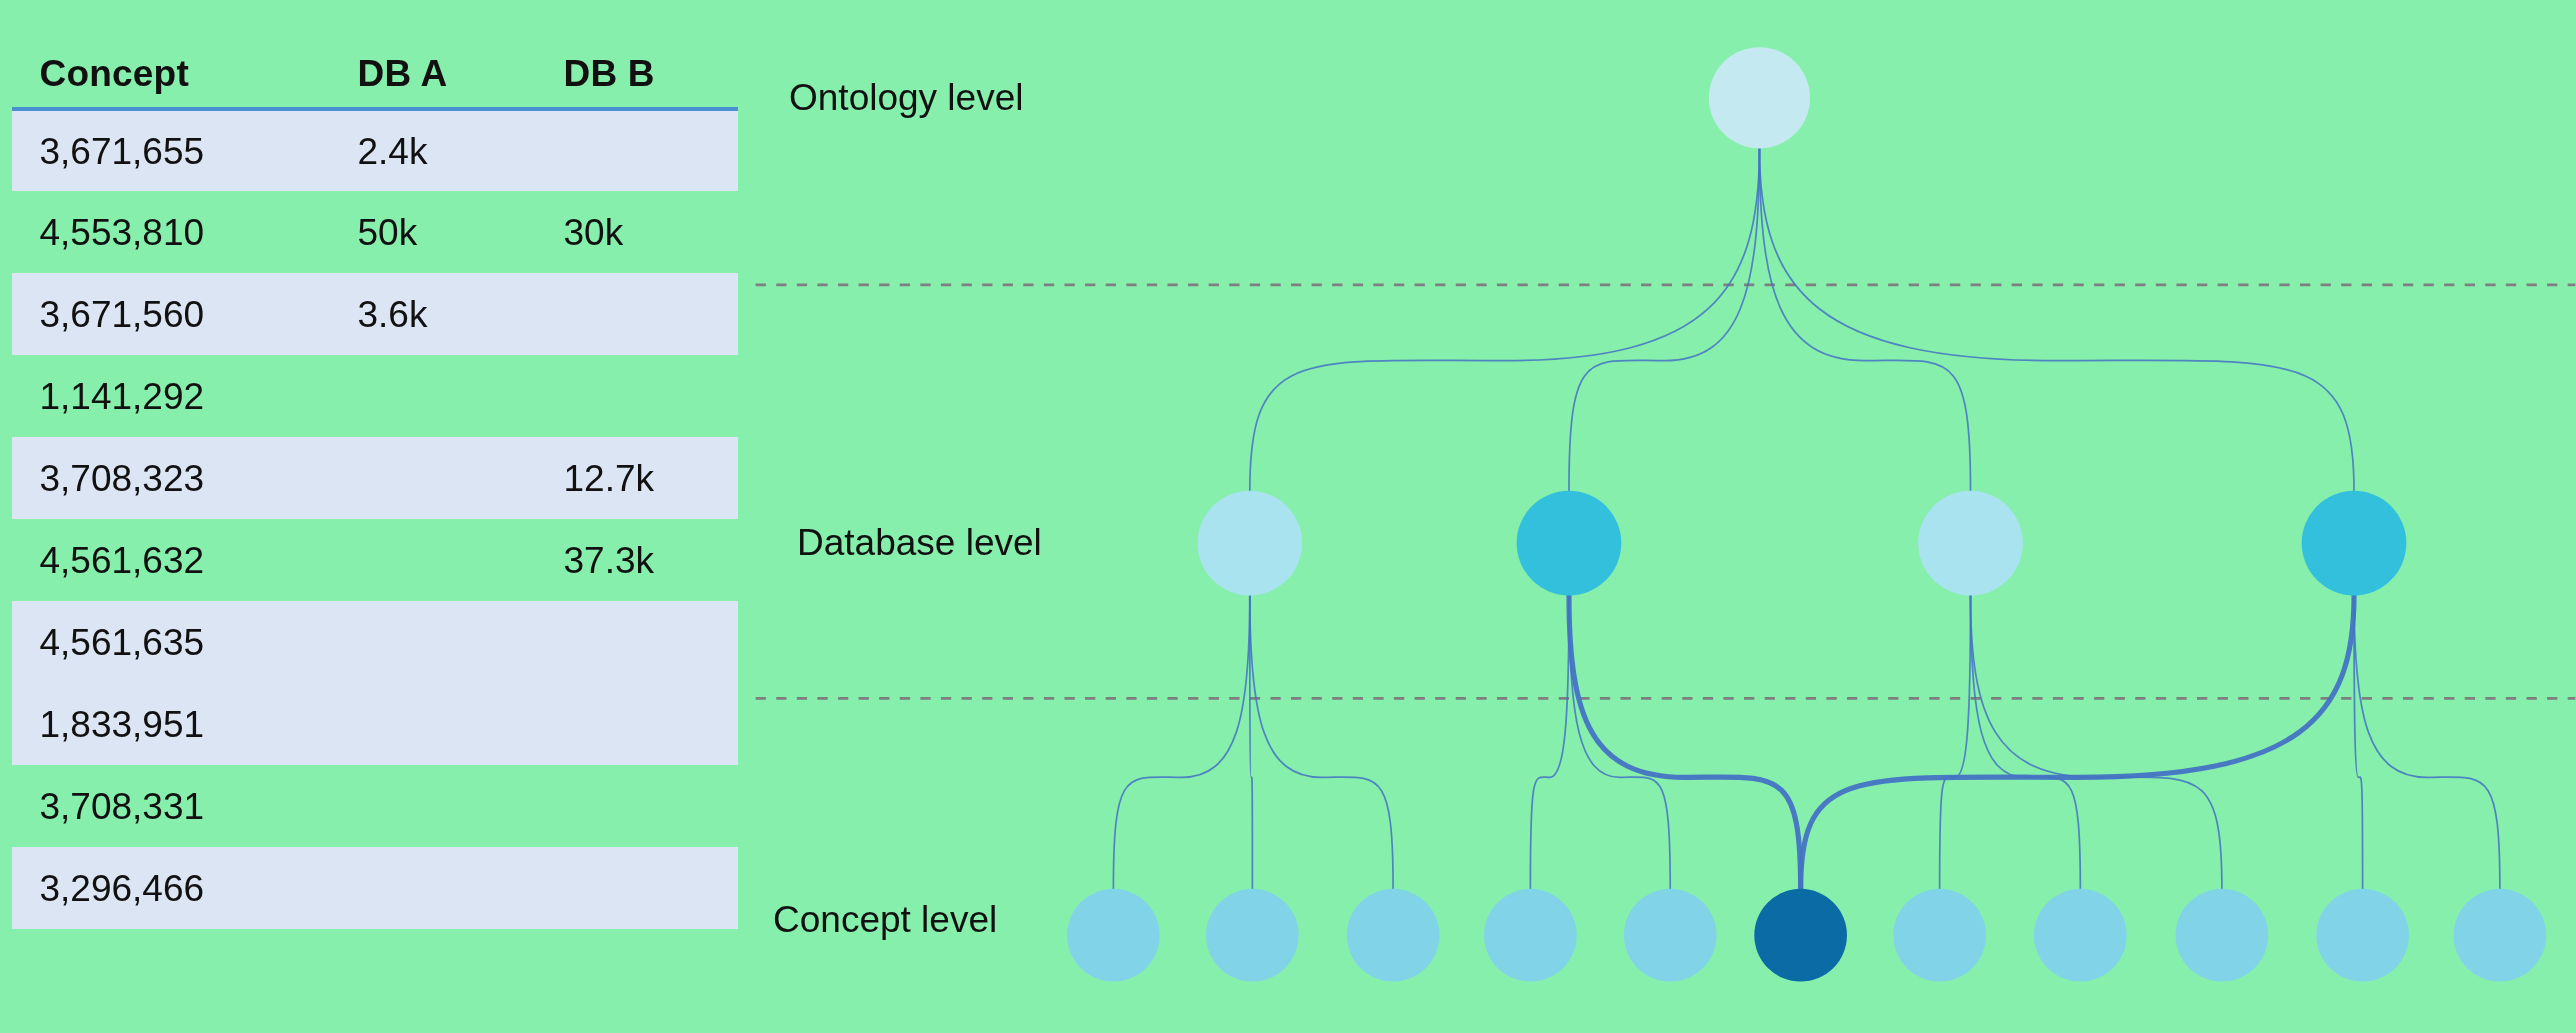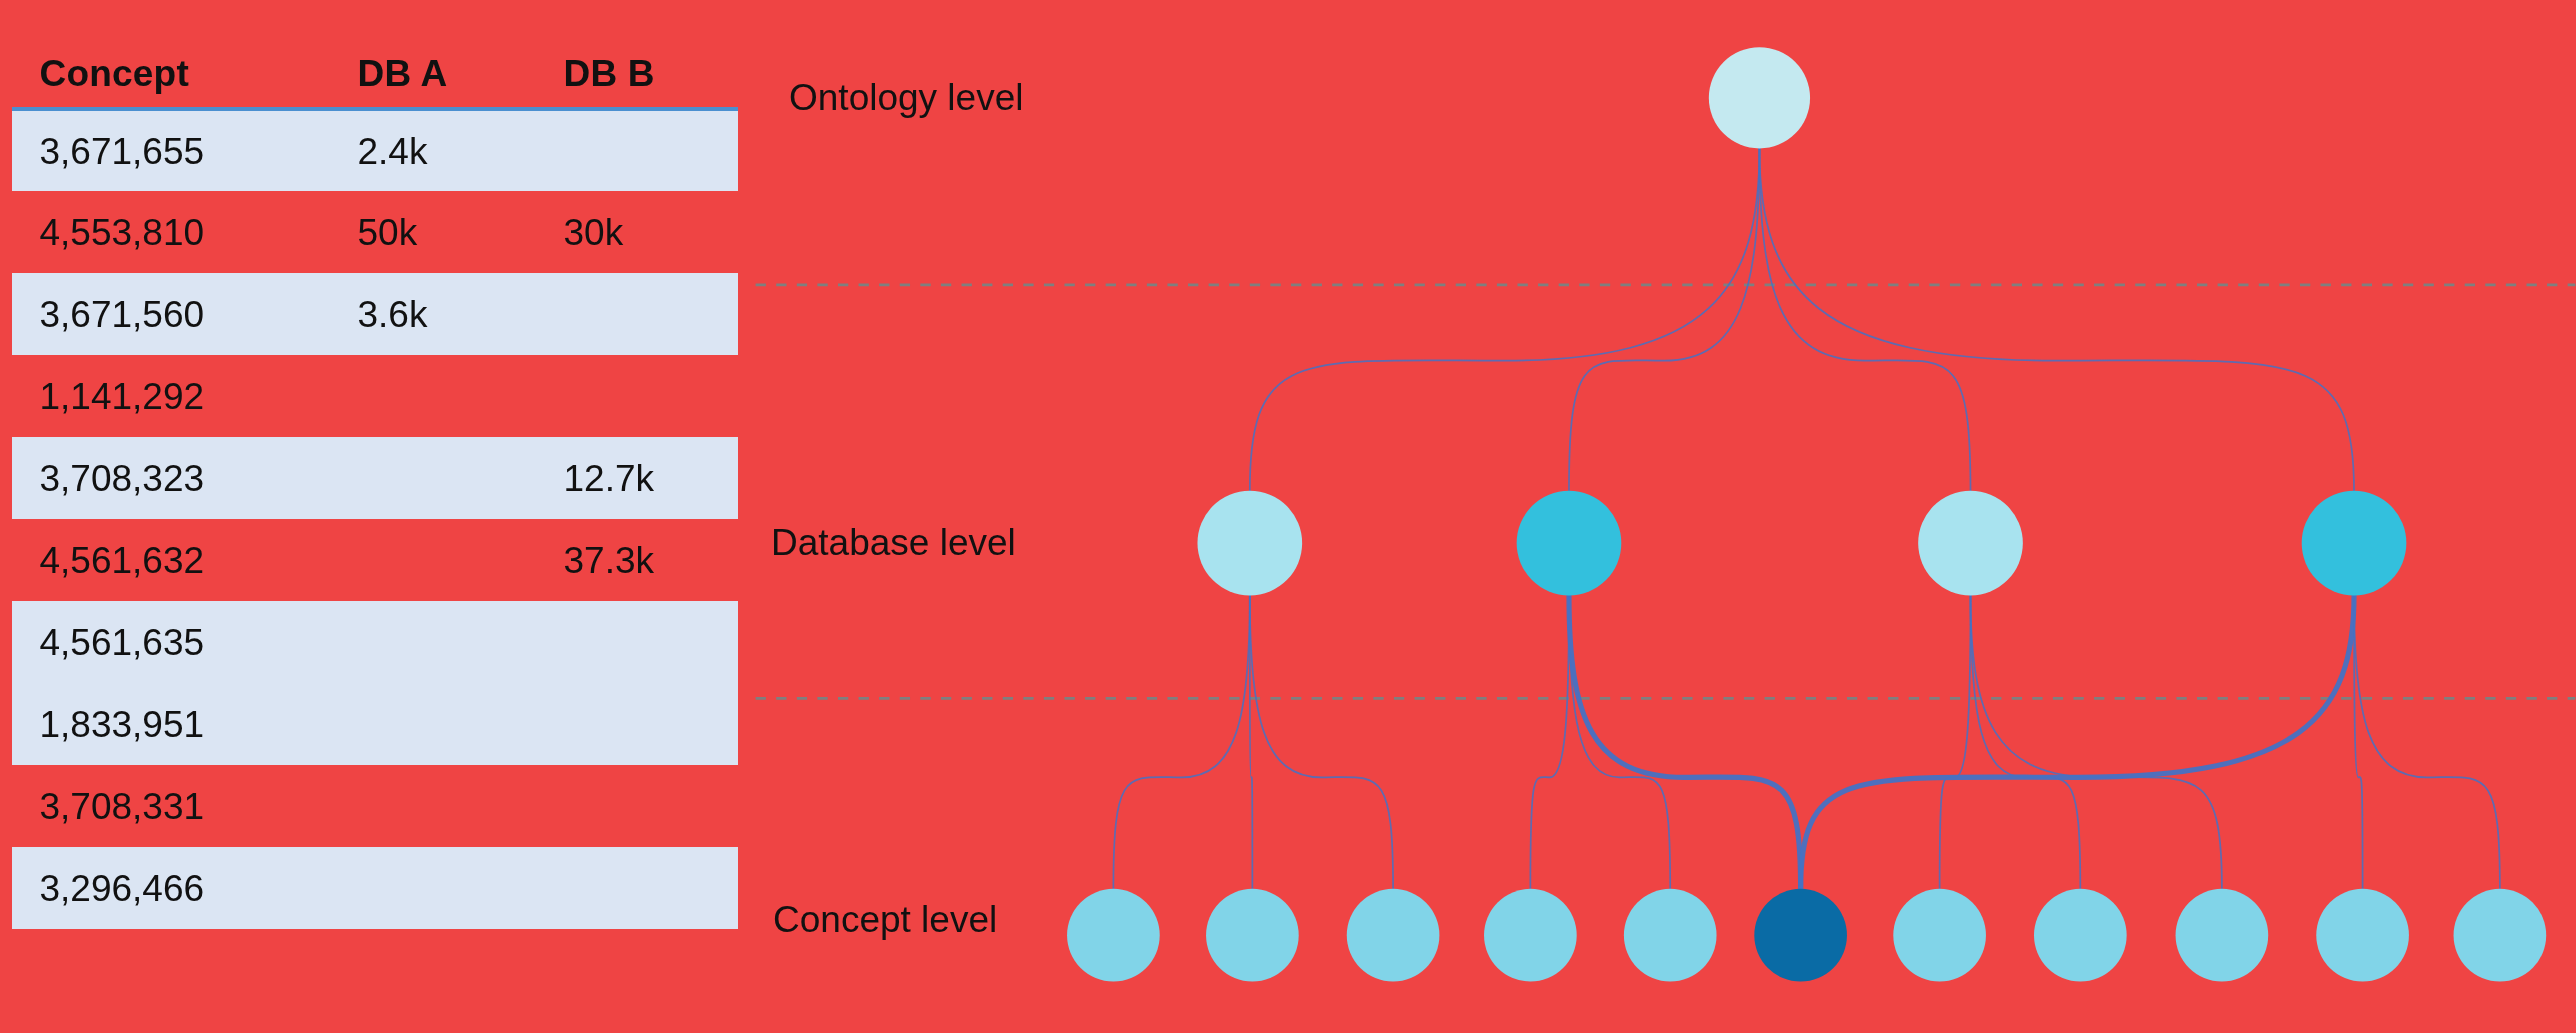--- a/index.html
+++ b/index.html
@@ -5,21 +5,21 @@
   * { box-sizing: border-box; }
   html, body {
     margin: 0; padding: 0;
     background: #ffffff;
     font-family: "Liberation Sans", sans-serif;
   }
   #root {
     position: relative;
     width: 2576px;
     height: 1033px;
-    background: #ef4444;
+    background: #86efac;
     overflow: hidden;
   }
 
   
   #concept-table {
     position: absolute;
     left: 12px;
     top: 53px;
     width: 725px;
   }
@@ -67,21 +67,21 @@
   #diagram svg { display: block; }
 
   .lvl-label {
     position: absolute;
     font-size: 37px;
     color: #111111;
     white-space: nowrap;
     line-height: 1;
   }
   #label-ontology { left: 34px; top: 79px; }
-  #label-database { left: 16px; top: 524px; }
+  #label-database { left: 42px; top: 524px; }
   #label-concept  { left: 18px; top: 901px; }
 </style>
 </head>
 <body>
 
 <div id="root">
 
   <div id="concept-table">
     <table class="tbl">
       <colgroup>

